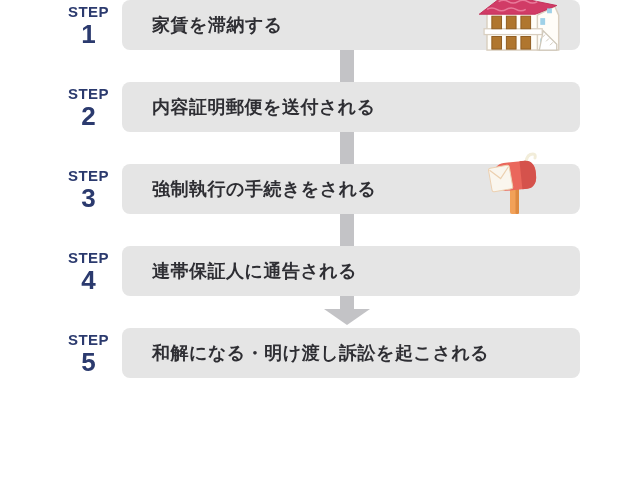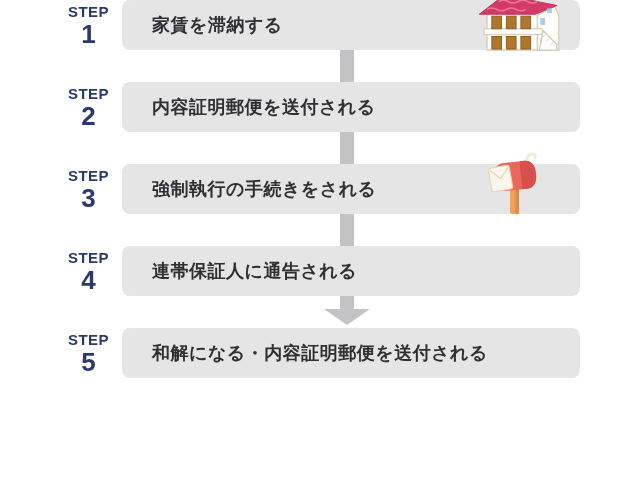--- a/index.html
+++ b/index.html
@@ -192,17 +192,17 @@
     <div class="bar"></div>
     <div class="head"></div>
   </div>
 
   <div class="step-row">
     <div class="step-label">
       <span class="step-word">STEP</span>
       <span class="step-num">5</span>
     </div>
     <div class="step-box">
-      <span class="step-text">和解になる・内容証明郵便を送付される</span>
+      <span class="step-text">和解になる・明け渡し訴訟を起こされる</span>
     </div>
   </div>
 
 </div>
 
 </body></html>

